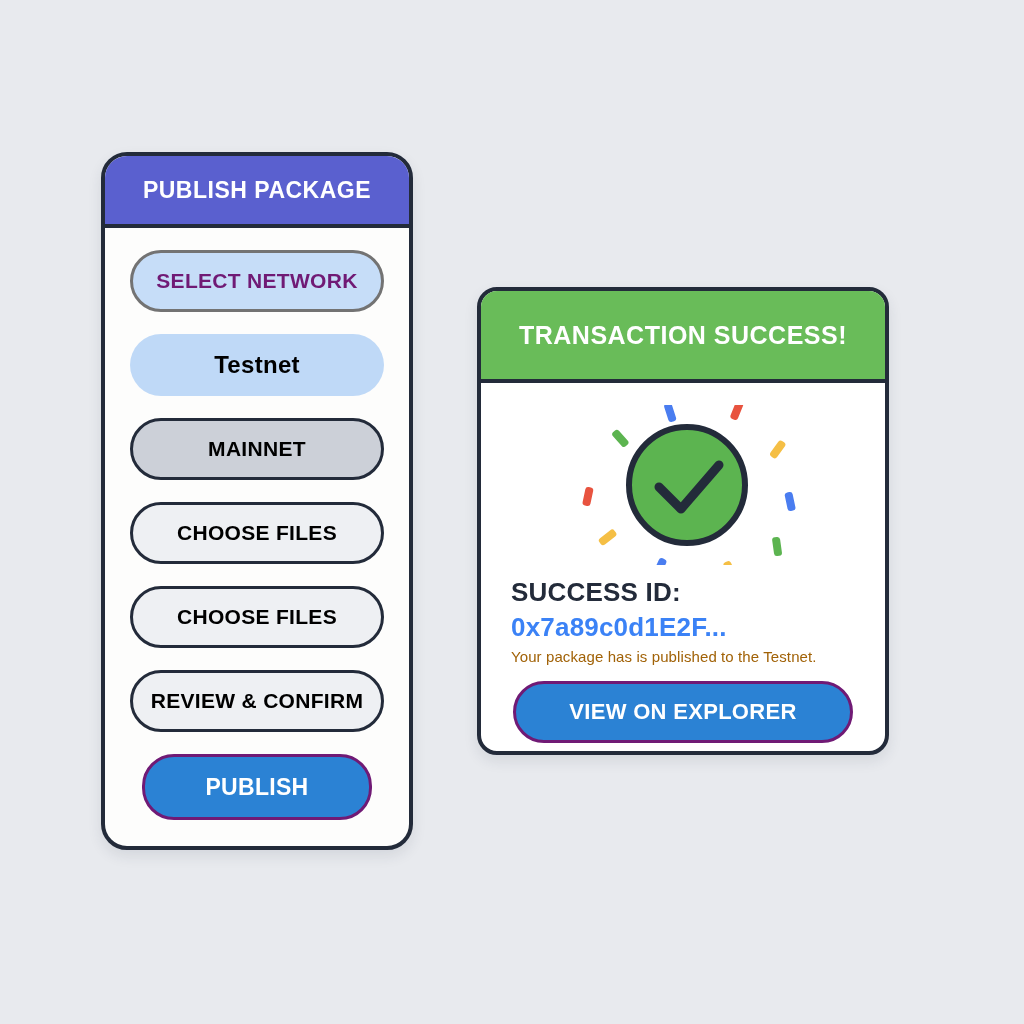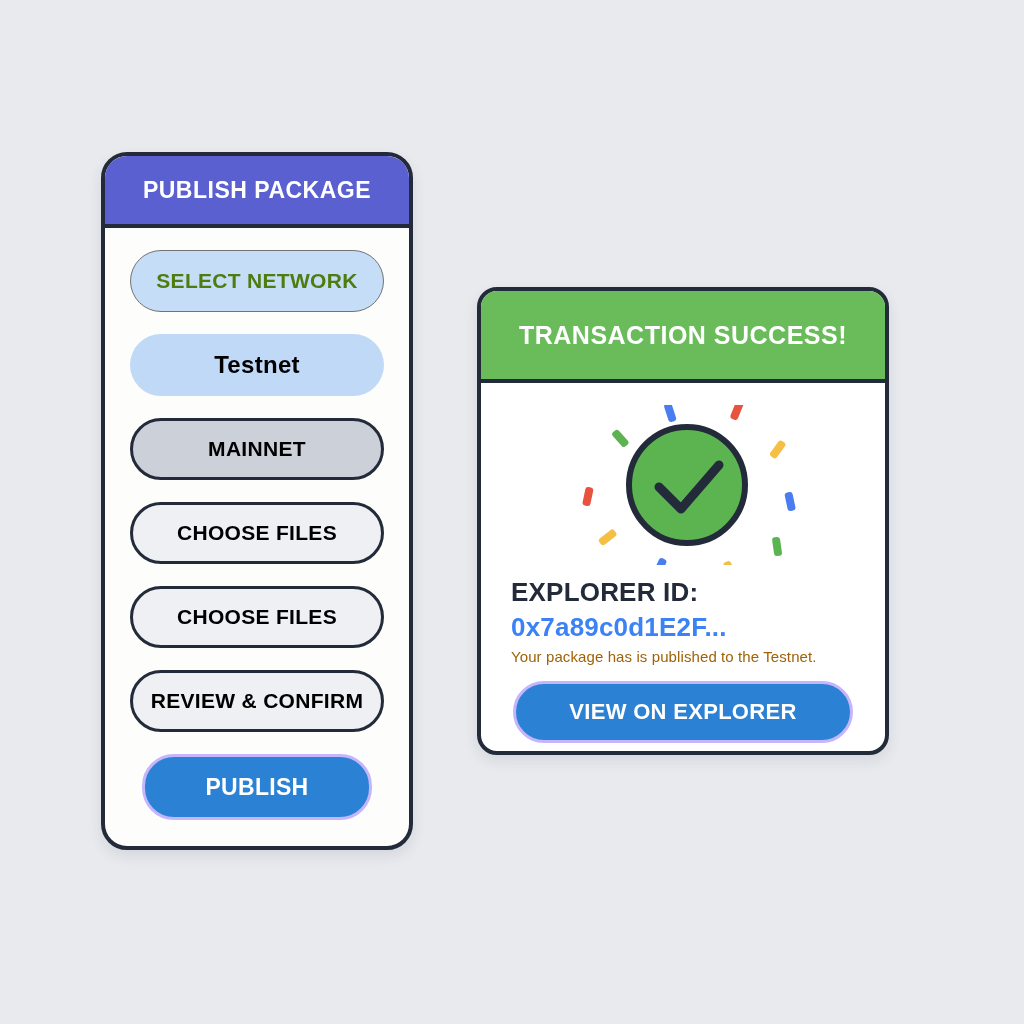--- a/index.html
+++ b/index.html
@@ -90,41 +90,41 @@
     font-weight: bold;
     box-sizing: border-box;
     letter-spacing: 0.3px;
     color: #000000;
     margin-bottom: 22px;
     flex: none;
   }
 
   .pill--select {
     background: #c6ddf8;
-    border: 1px solid #737373;
-    color: #4d7c0f;
+    border: 3px solid #737373;
+    color: #701a75;
   }
   .pill--option {
     background: #bfd9f7;
     border: none;
     font-size: 24px;
     font-weight: bold;
   }
   .pill--mainnet {
     background: #ccd0d8;
     border: 3px solid #232b3a;
   }
   .pill--neutral {
     background: #eef0f3;
     border: 3px solid #232b3a;
     font-weight: bold;
   }
   .pill--primary {
     background: #2b82d4;
-    border: 3px solid #c4b5fd;
+    border: 3px solid #701a75;
     color: #ffffff;
     height: 66px;
     font-size: 23px;
   }
 
   .spacer { flex: 1 1 auto; }
   #publish-cta-wrap { padding: 0 12px 0 12px; margin-bottom: 40px; }
 
   
   #success-body {
@@ -220,21 +220,21 @@
               <rect x="93" y="123" width="8" height="19" rx="3" fill="#f5bf45" transform="rotate(52 97 132)"></rect>
               <rect x="262" y="132" width="8" height="19" rx="3" fill="#5cb450" transform="rotate(-8 266 141)"></rect>
               <rect x="145" y="153" width="8" height="19" rx="3" fill="#4a7df0" transform="rotate(24 149 162)"></rect>
               <rect x="215" y="156" width="8" height="19" rx="3" fill="#f5bf45" transform="rotate(-26 219 165)"></rect>
             </g>
           <circle cx="176" cy="80" r="58" fill="#5cb450" stroke="#232b3a" stroke-width="6"></circle>
           <path d="M148 82 L170 104 L208 60" fill="none" stroke="#232b3a" stroke-width="9" stroke-linecap="round" stroke-linejoin="round"></path>
         </svg>
       </div>
 
-      <div id="package-id-label">EXPLORER ID:</div>
+      <div id="package-id-label">SUCCESS ID:</div>
 
       <div id="package-id-value">0x7a89c0d1E2F...</div>
 
       <div id="success-subtext">Your package has is published to the Testnet.</div>
 
       <div id="explorer-wrap">
         <div class="pill pill--primary pill--explorer">VIEW ON EXPLORER</div>
       </div>
 
     </div>

